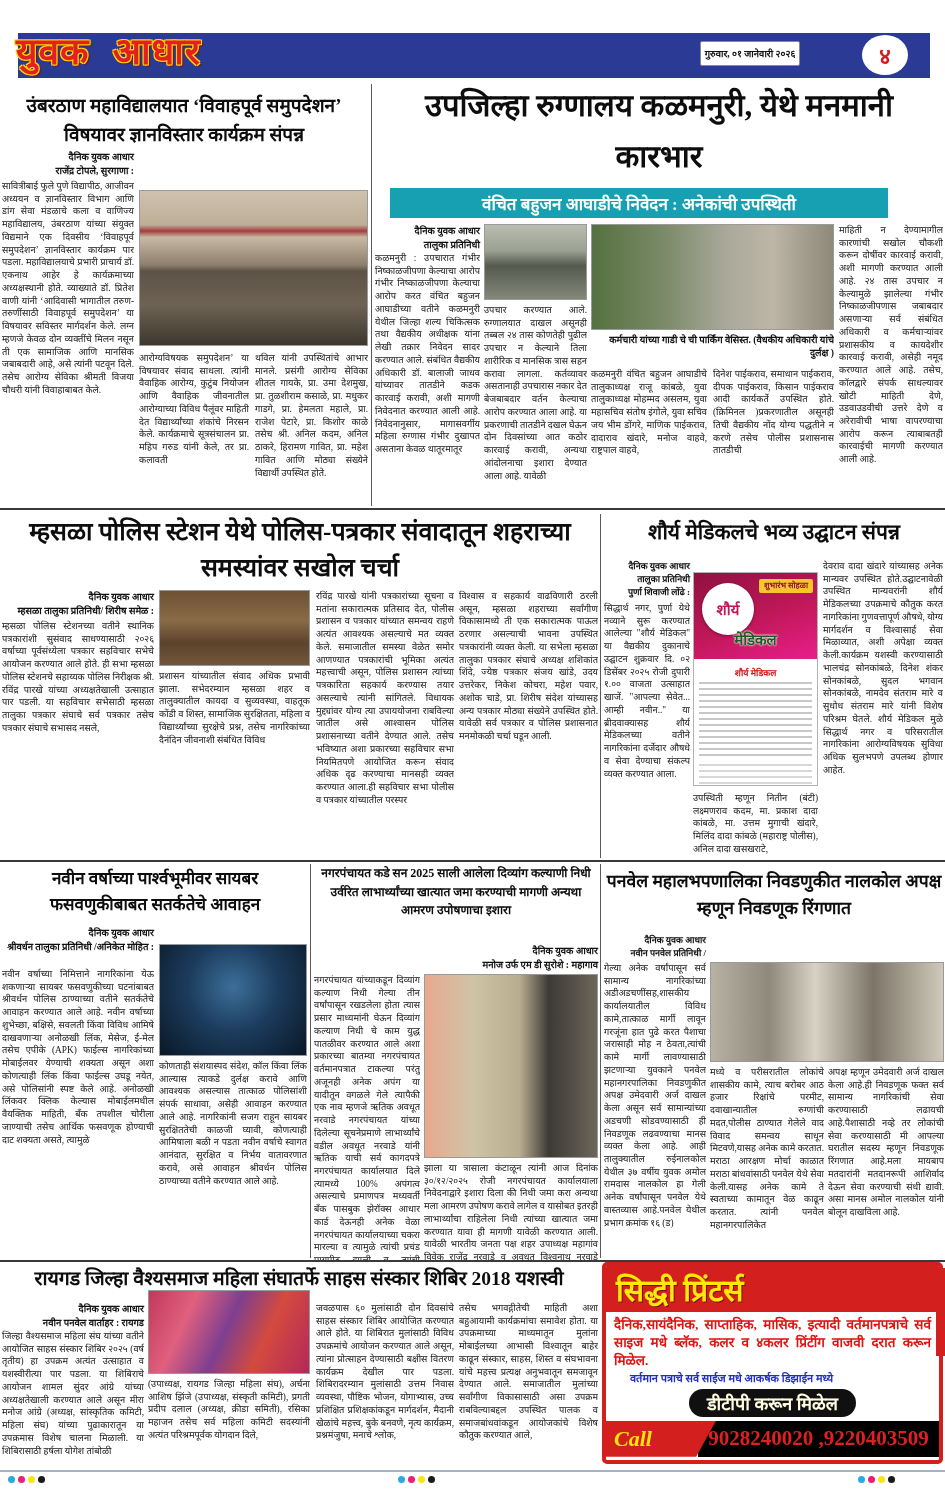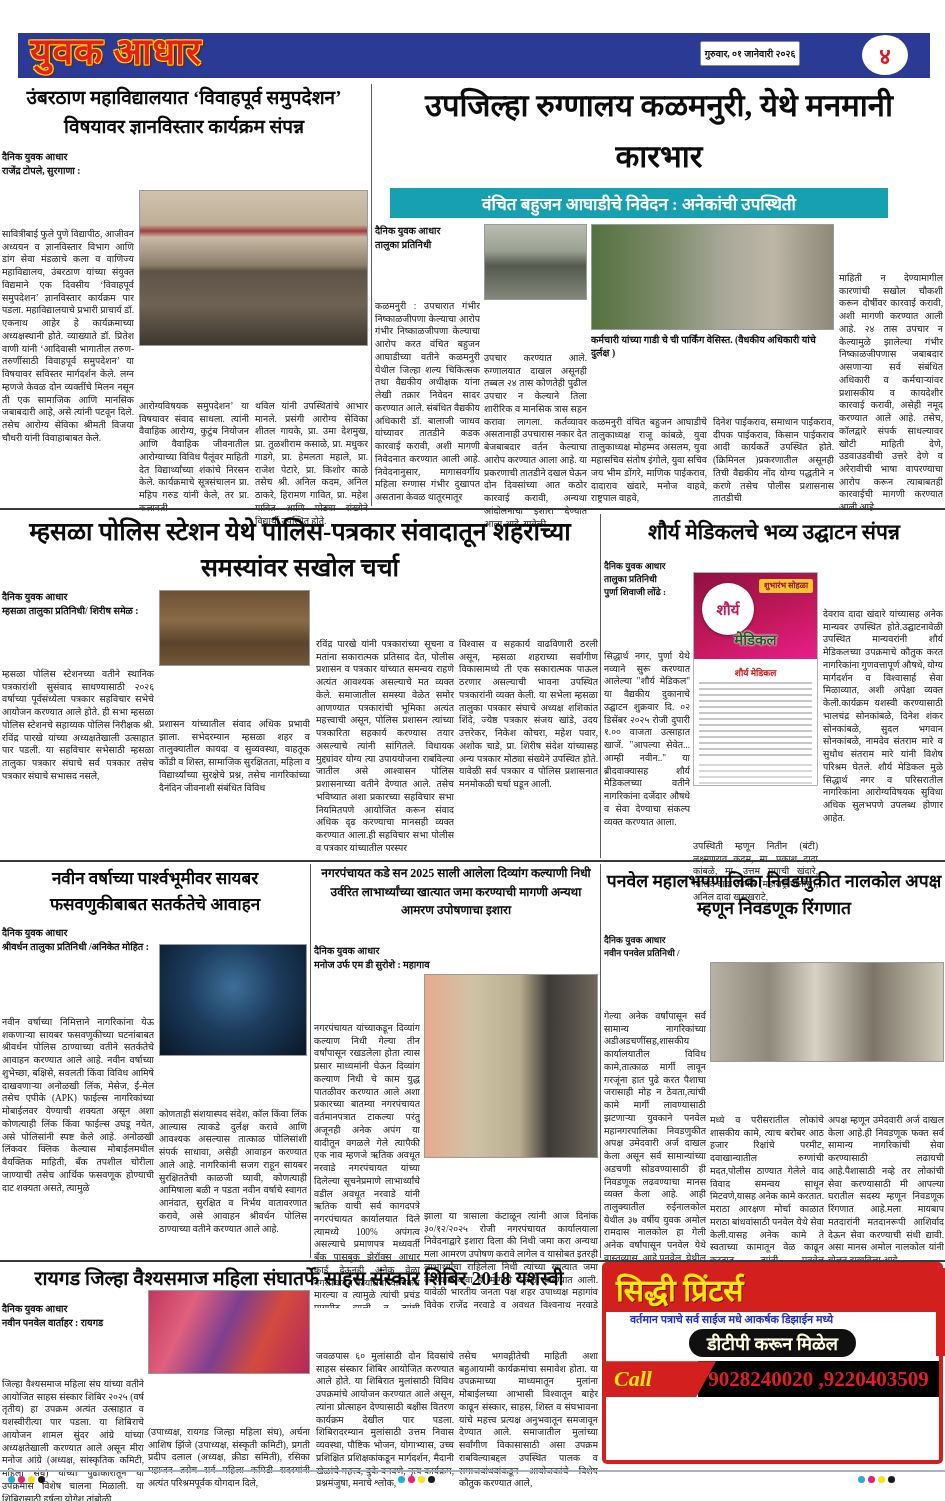--- a/index.html
+++ b/index.html
@@ -1,23 +1,23 @@
 <!DOCTYPE html>
 <html><head>
 <meta charset="utf-8">
 <style>
   * { margin:0; padding:0; box-sizing:border-box; }
   html,body { background:#ffffff; }
   body { font-family:"Liberation Serif", serif; }
   #page { position:relative; width:945px; height:1501px; background:#ffffff; overflow:hidden; }
   .abs { position:absolute; }
   .headline { font-weight:700; color:#0d0d0d; text-align:center; }
-  .byline { font-weight:700; font-size:9.6px; line-height:1.45; text-align:left; color:#111; }
-  .bodytext { font-size:9.3px; line-height:1.37; text-align:justify; color:#161616; word-break:break-word;margin-top:48px; }
-  .caption { font-weight:700; font-size:9.6px; line-height:1.35; color:#111; text-align:left; }
+  .byline { font-weight:700; font-size:9.6px; line-height:1.45; text-align:right; color:#111; }
+  .bodytext { font-size:9.3px; line-height:1.37; text-align:justify; color:#161616; word-break:break-word; }
+  .caption { font-weight:700; font-size:9.6px; line-height:1.35; color:#111; text-align:right; }
   .hdiv { background:#3a3a3a; height:2px; }
   .vdiv { background:#5a5a5a; width:1px; }
   .photo { border:1px solid #9a9a9a; }
   
   .mast-bar { background:#2b3a94; }
   .logo-text { font-size:37px; font-weight:800; color:#e31e24; letter-spacing:1px;
     text-shadow:-1px -1px 0 #ffd900, 1px -1px 0 #ffd900, -1px 1px 0 #ffd900, 1px 1px 0 #ffd900, 2px 2px 1px #7a1010; }
   .date-box { background:#ffffff; border:1px solid #8a8a8a; border-radius:2px; font-size:9.5px; font-weight:700;
     display:flex; align-items:center; justify-content:center; color:#111; }
   .page-circle { background:#ffffff; border-radius:50%; display:flex; align-items:center; justify-content:center;
@@ -64,25 +64,25 @@
   .dot { width:7px; height:7px; border-radius:50%; }
   .dc { background:#29abe2; } .dm { background:#ec1e79; } .dy { background:#f4e613; } .dk { background:#1a1a1a; }
   .thinline { background:#a9b2c4; height:2px; }
 </style>
 </head>
 <body>
 
 <div id="page">
 
   <div class="abs mast-bar" style="left:18px; top:33px; width:912px; height:45px;"></div>
-  <div class="abs logo-text" style="left:30px; top:24px;">युवक आधार</div>
+  <div class="abs logo-text" style="left:16px; top:24px;font-family:Liberation Mono, monospace;">युवक आधार</div>
   <div class="abs date-box" style="left:700px; top:41px; width:100px; height:25px;">गुरुवार, ०१ जानेवारी २०२६</div>
   <div class="abs page-circle" style="left:862px; top:35px; width:46px; height:40px;">४</div>
 
-  <div class="abs headline" style="left:4px; top:84px; width:360px; font-size:19px; line-height:1.5;">उंबरठाण महाविद्यालयात ‘विवाहपूर्व समुपदेशन’ विषयावर ज्ञानविस्तार कार्यक्रम संपन्न</div>
+  <div class="abs headline" style="left:4px; top:92px; width:360px; font-size:19px; line-height:1.5;">उंबरठाण महाविद्यालयात ‘विवाहपूर्व समुपदेशन’ विषयावर ज्ञानविस्तार कार्यक्रम संपन्न</div>
   <div class="abs" style="left:2px; top:150px; width:132px;">
     <div class="byline">दैनिक युवक आधार</div>
     <div class="byline">राजेंद्र टोपले, सुरगाणा :</div>
   </div>
   <div class="abs bodytext" style="left:2px; top:180px; width:132px; height:326px; overflow:hidden;">सावित्रीबाई फुले पुणे विद्यापीठ, आजीवन अध्ययन व ज्ञानविस्तार विभाग आणि डांग सेवा मंडळाचे कला व वाणिज्य महाविद्यालय, उंबरठाण यांच्या संयुक्त विद्यमाने एक दिवसीय ‘विवाहपूर्व समुपदेशन’ ज्ञानविस्तार कार्यक्रम पार पडला. महाविद्यालयाचे प्रभारी प्राचार्य डॉ. एकनाथ आहेर हे कार्यक्रमाच्या अध्यक्षस्थानी होते. व्याख्याते डॉ. प्रितेश वाणी यांनी ‘आदिवासी भागातील तरुण-तरुणींसाठी विवाहपूर्व समुपदेशन’ या विषयावर सविस्तर मार्गदर्शन केले. लग्न म्हणजे केवळ दोन व्यक्तींचे मिलन नसून ती एक सामाजिक आणि मानसिक जबाबदारी आहे, असे त्यांनी पटवून दिले. तसेच आरोग्य सेविका श्रीमती विजया चौधरी यांनी विवाहाबाबत केले.</div>
   <div class="abs photo ph-seminar" style="left:139px; top:190px; width:229px; height:156px;"></div>
   <div class="abs bodytext" style="left:139px; top:352px; width:110px; height:154px; overflow:hidden;">आरोग्यविषयक समुपदेशन’ या विषयावर संवाद साधला. त्यांनी वैवाहिक आरोग्य, कुटुंब नियोजन आणि वैवाहिक जीवनातील आरोग्याच्या विविध पैलूंवर माहिती देत विद्यार्थ्यांच्या शंकांचे निरसन केले. कार्यक्रमाचे सूत्रसंचालन प्रा. महिप गरुड यांनी केले, तर प्रा. कलावती</div>
   <div class="abs bodytext" style="left:255px; top:352px; width:113px; height:154px; overflow:hidden;">थविल यांनी उपस्थितांचे आभार मानले. प्रसंगी आरोग्य सेविका शीतल गायके, प्रा. उमा देशमुख, प्रा. तुळशीराम कसाळे, प्रा. मधुकर गाडगे, प्रा. हेमलता महाले, प्रा. राजेश पेटारे, प्रा. किशोर काळे तसेच श्री. अनिल कदम, अनिल ठाकरे, हिरामण गावित, प्रा. महेश गावित आणि मोठ्या संख्येने विद्यार्थी उपस्थित होते.</div>
 
   <div class="abs vdiv" style="left:371px; top:84px; height:422px;"></div>
@@ -183,20 +183,21 @@
   <div class="abs bodytext" style="left:2px; top:1330px; width:142px; height:132px; overflow:hidden;">जिल्हा वैश्यसमाज महिला संघ यांच्या वतीने आयोजित साहस संस्कार शिबिर २०२५ (वर्ष तृतीय) हा उपक्रम अत्यंत उत्साहात व यशस्वीरीत्या पार पडला. या शिबिराचे आयोजन शामल सुंदर आंग्रे यांच्या अध्यक्षतेखाली करण्यात आले असून मीरा मनोज आंग्रे (अध्यक्ष, सांस्कृतिक कमिटी, महिला संघ) यांच्या पुढाकारातून या उपक्रमास विशेष चालना मिळाली. या शिबिरासाठी हर्षला योगेश तांबोळी</div>
   <div class="abs photo ph-group" style="left:148px; top:1290px; width:162px; height:84px;"></div>
   <div class="abs bodytext" style="left:148px; top:1378px; width:162px; height:84px; overflow:hidden;">(उपाध्यक्ष, रायगड जिल्हा महिला संघ), अर्चना आशिष झिंजे (उपाध्यक्ष, संस्कृती कमिटी), प्रगती प्रदीप दलाल (अध्यक्ष, क्रीडा समिती), रसिका महाजन तसेच सर्व महिला कमिटी सदस्यांनी अत्यंत परिश्रमपूर्वक योगदान दिले,</div>
   <div class="abs bodytext" style="left:316px; top:1302px; width:138px; height:160px; overflow:hidden;">जवळपास ६० मुलांसाठी दोन दिवसांचे साहस संस्कार शिबिर आयोजित करण्यात आले होते. या शिबिरात मुलांसाठी विविध उपक्रमांचे आयोजन करण्यात आले असून, त्यांना प्रोत्साहन देण्यासाठी बक्षीस वितरण कार्यक्रम देखील पार पडला. शिबिरादरम्यान मुलांसाठी उत्तम निवास व्यवस्था, पौष्टिक भोजन, योगाभ्यास, उच्च प्रशिक्षित प्रशिक्षकांकडून मार्गदर्शन, मैदानी खेळांचे महत्त्व, बुके बनवणे, नृत्य कार्यक्रम, प्रश्नमंजुषा, मनाचे श्लोक,</div>
   <div class="abs bodytext" style="left:459px; top:1302px; width:139px; height:160px; overflow:hidden;">तसेच भगवद्गीतेची माहिती अशा बहुआयामी कार्यक्रमांचा समावेश होता. या उपक्रमाच्या माध्यमातून मुलांना मोबाईलच्या आभासी विश्वातून बाहेर काढून संस्कार, साहस, शिस्त व संघभावना यांचे महत्त्व प्रत्यक्ष अनुभवातून समजावून देण्यात आले. समाजातील मुलांच्या सर्वांगीण विकासासाठी असा उपक्रम राबविल्याबद्दल उपस्थित पालक व समाजबांधवांकडून आयोजकांचे विशेष कौतुक करण्यात आले,</div>
 
   <div class="abs ad-box" style="left:602px; top:1262px; width:341px; height:202px;">
     <div class="ad-head">
       <span class="ad-title">सिद्धी प्रिंटर्स</span>
     </div>
+    <div class="ad-body">दैनिक,सायंदैनिक, साप्ताहिक, मासिक, इत्यादी वर्तमानपत्राचे सर्व साइज मधे ब्लॅक, कलर व ४कलर प्रिंटींग वाजवी दरात करून मिळेल.</div>
     <div class="ad-blue">वर्तमान पत्राचे सर्व साईज मधे आकर्षक डिझाईन मध्ये</div>
     <div class="ad-pill">डीटीपी करून मिळेल</div>
     <div class="ad-call-band">
       <div class="ad-call">Call</div>
       <div class="ad-nums">9028240020 ,9220403509</div>
     </div>
   </div>
   <div class="abs" style="left:936px; top:1268px; width:9px; height:88px; background:#d41f1f;"></div>
 
   <div class="abs thinline" style="left:0px; top:1470px; width:945px;"></div>

